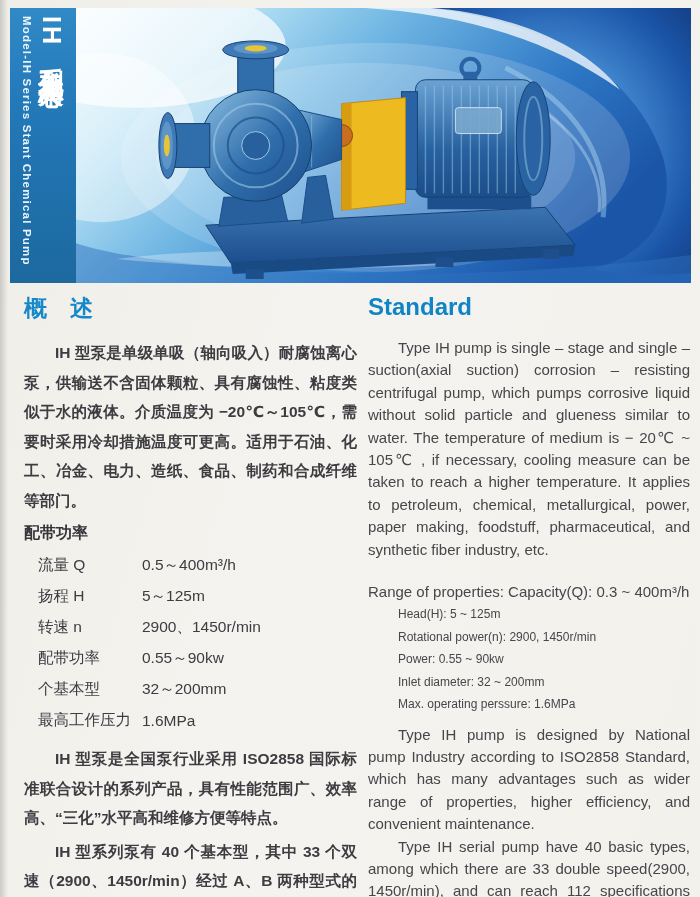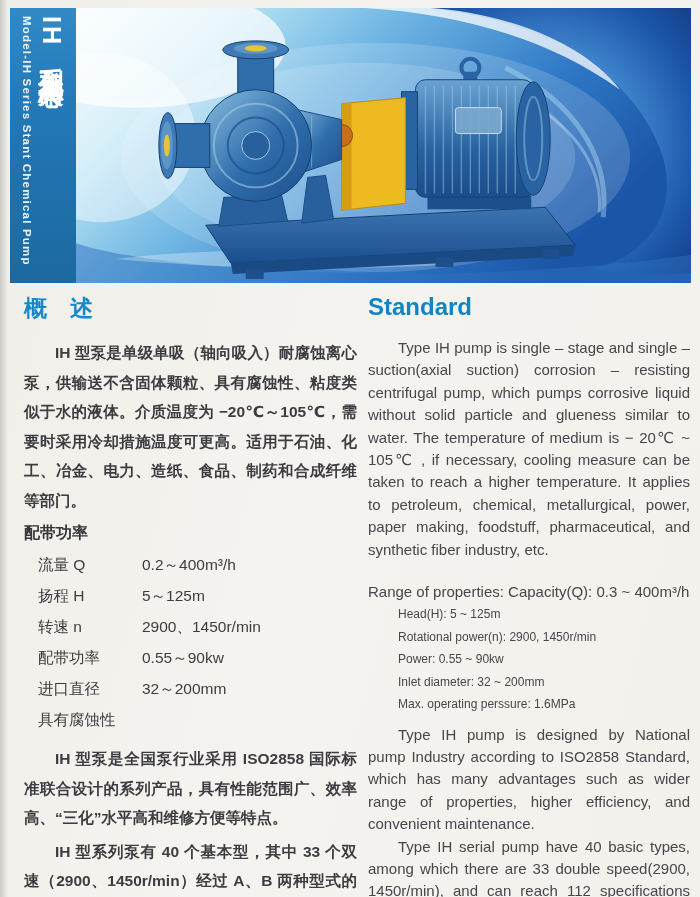--- a/index.html
+++ b/index.html
@@ -155,40 +155,41 @@
     </svg>
   </div>
 
   <div class="col col-left">
     <h2 class="h-cn">概　述</h2>
     <p class="p-cn">IH 型泵是单级单吸（轴向吸入）耐腐蚀离心泵，供输送不含固体颗粒、具有腐蚀性、粘度类似于水的液体。介质温度为 −20℃～105℃，需要时采用冷却措施温度可更高。适用于石油、化工、冶金、电力、造纸、食品、制药和合成纤维等部门。</p>
     <h3 class="sub-cn">配带功率</h3>
     <div class="specs">
       <div class="spec-row">
         <span class="spec-label">流量 Q</span>
-        <span class="spec-value">0.2～400m³/h</span>
+        <span class="spec-value">0.5～400m³/h</span>
       </div>
       <div class="spec-row">
         <span class="spec-label">扬程 H</span>
         <span class="spec-value">5～125m</span>
       </div>
       <div class="spec-row">
         <span class="spec-label">转速 n</span>
         <span class="spec-value">2900、1450r/min</span>
       </div>
       <div class="spec-row">
         <span class="spec-label">配带功率</span>
         <span class="spec-value">0.55～90kw</span>
       </div>
       <div class="spec-row">
-        <span class="spec-label">进口直径</span>
+        <span class="spec-label">个基本型</span>
         <span class="spec-value">32～200mm</span>
       </div>
       <div class="spec-row">
-        <span class="spec-label">具有腐蚀性</span>
+        <span class="spec-label">最高工作压力</span>
+        <span class="spec-value">1.6MPa</span>
       </div>
     </div>
     <p class="p-cn" style="margin-top:8px">IH 型泵是全国泵行业采用 ISO2858 国际标准联合设计的系列产品，具有性能范围广、效率高、“三化”水平高和维修方便等特点。</p>
     <p class="p-cn">IH 型系列泵有 40 个基本型，其中 33 个双速（2900、1450r/min）经过 A、B 两种型式的叶轮直径切割变型后，达 112 个规格。</p>
   </div>
 
   <div class="col col-right">
     <h2 class="h-en">Standard</h2>
     <p class="p-en">Type IH pump is single – stage and single – suction(axial suction) corrosion – resisting centrifugal pump, which pumps corrosive liquid without solid particle and glueness similar to water. The temperature of medium is − 20℃ ~ 105℃ , if necessary, cooling measure can be taken to reach a higher temperature. It applies to petroleum, chemical, metallurgical, power, paper making, foodstuff, pharmaceutical, and synthetic fiber industry, etc.</p>
     <p class="range-head">Range of properties: Capacity(Q): 0.3 ~ 400m³/h</p>

